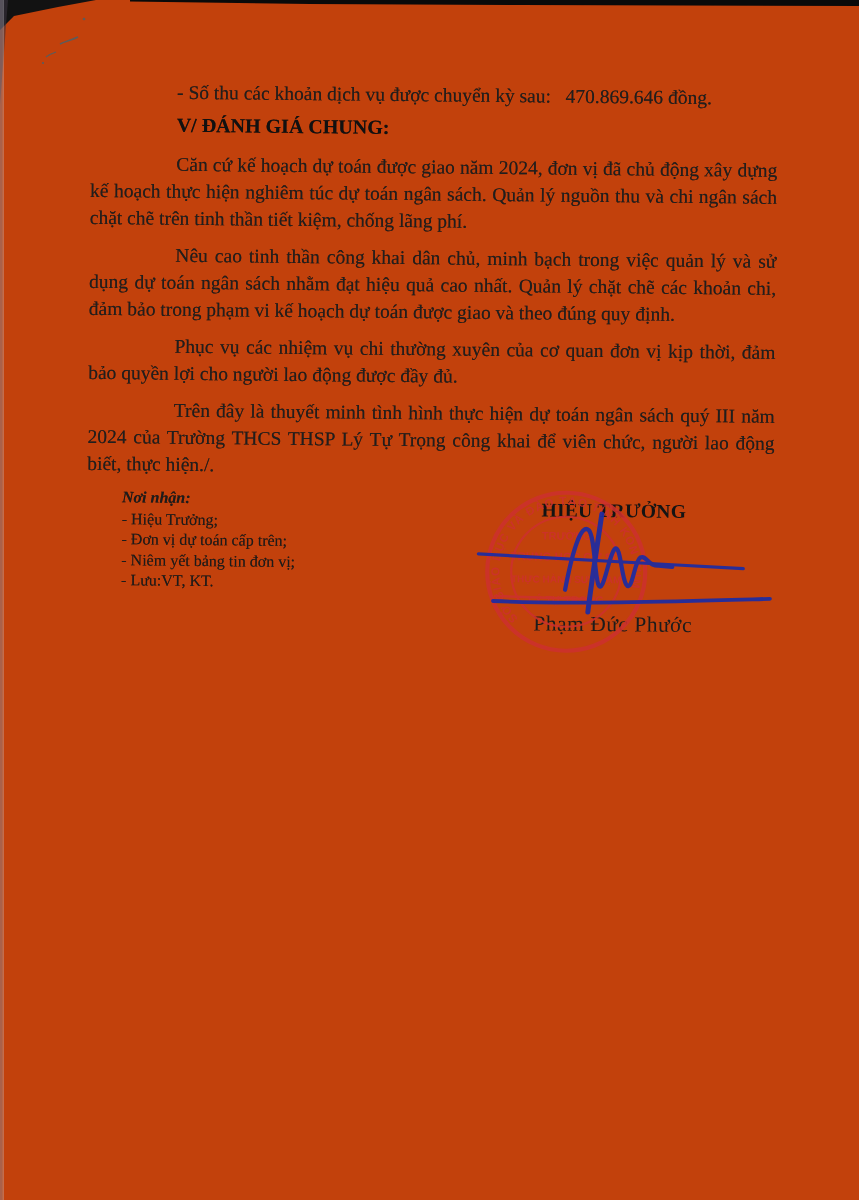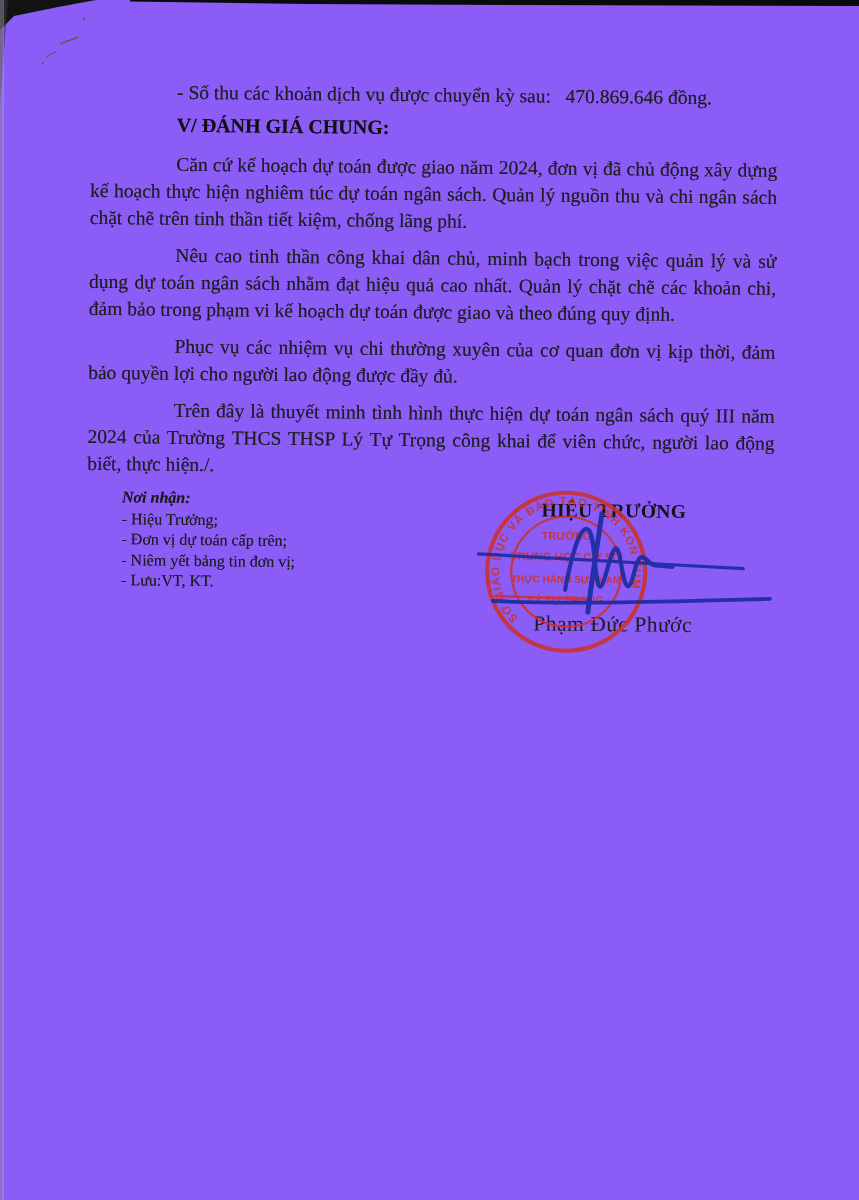--- a/index.html
+++ b/index.html
@@ -1,21 +1,21 @@
 <!DOCTYPE html>
 <html><head>
 <meta charset="utf-8">
 <style>
   html,body{margin:0;padding:0;}
   body{
     width:859px;height:1200px;overflow:hidden;background:#fefefe;
     font-family:"Liberation Serif","DejaVu Serif",serif;
     position:relative;
   }
-  .page{position:absolute;inset:0;background:#8b5cf6;}
+  .page{position:absolute;inset:0;background:#c2410c;}
   
   .scan{
     position:absolute;inset:0;
     transform:rotate(0.58deg);
     transform-origin:0 0;
   }
   .content{
     padding:77px 80px 0 92px;
     color:#1f1f1f;
     font-size:19.5px;line-height:27px;

